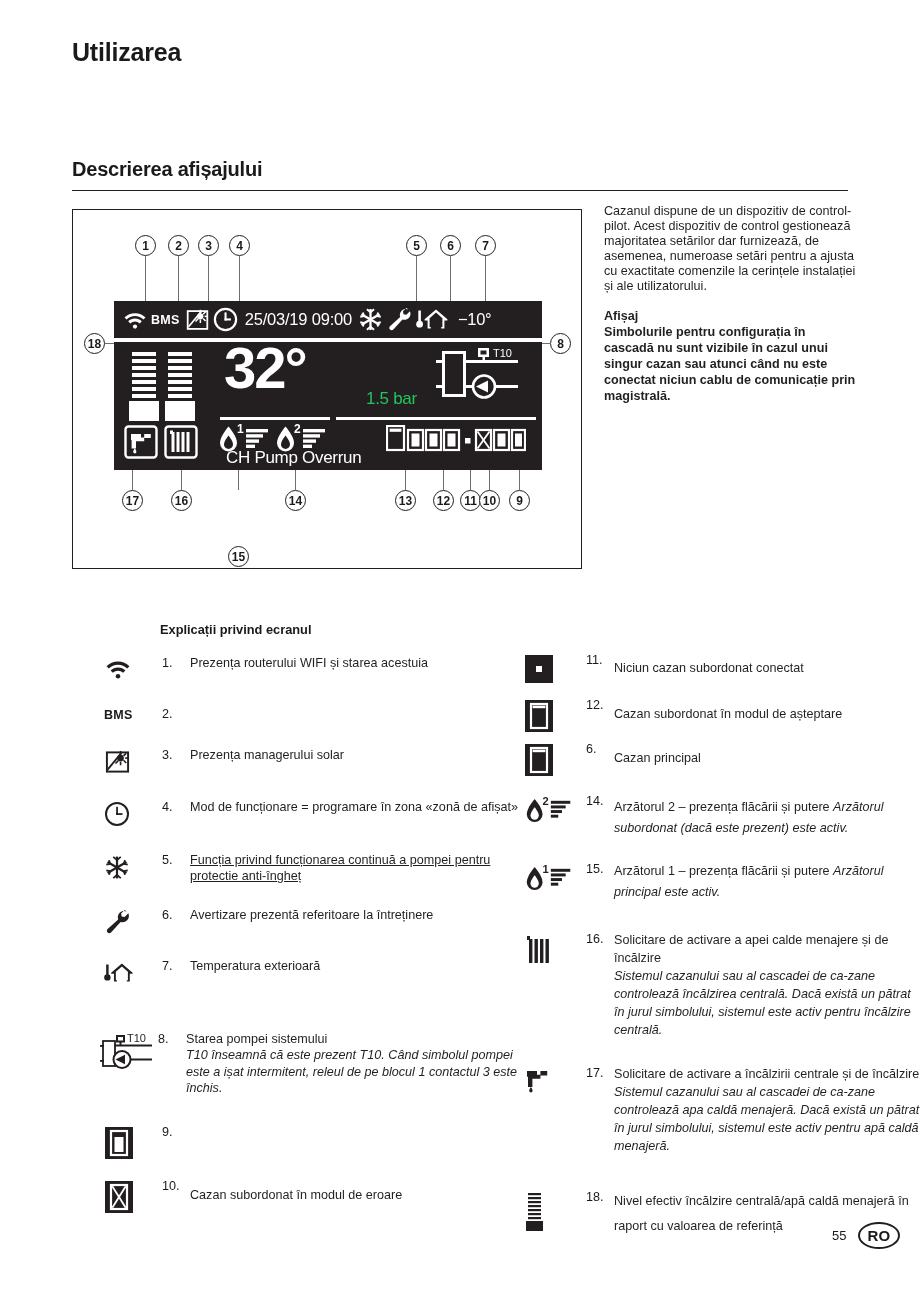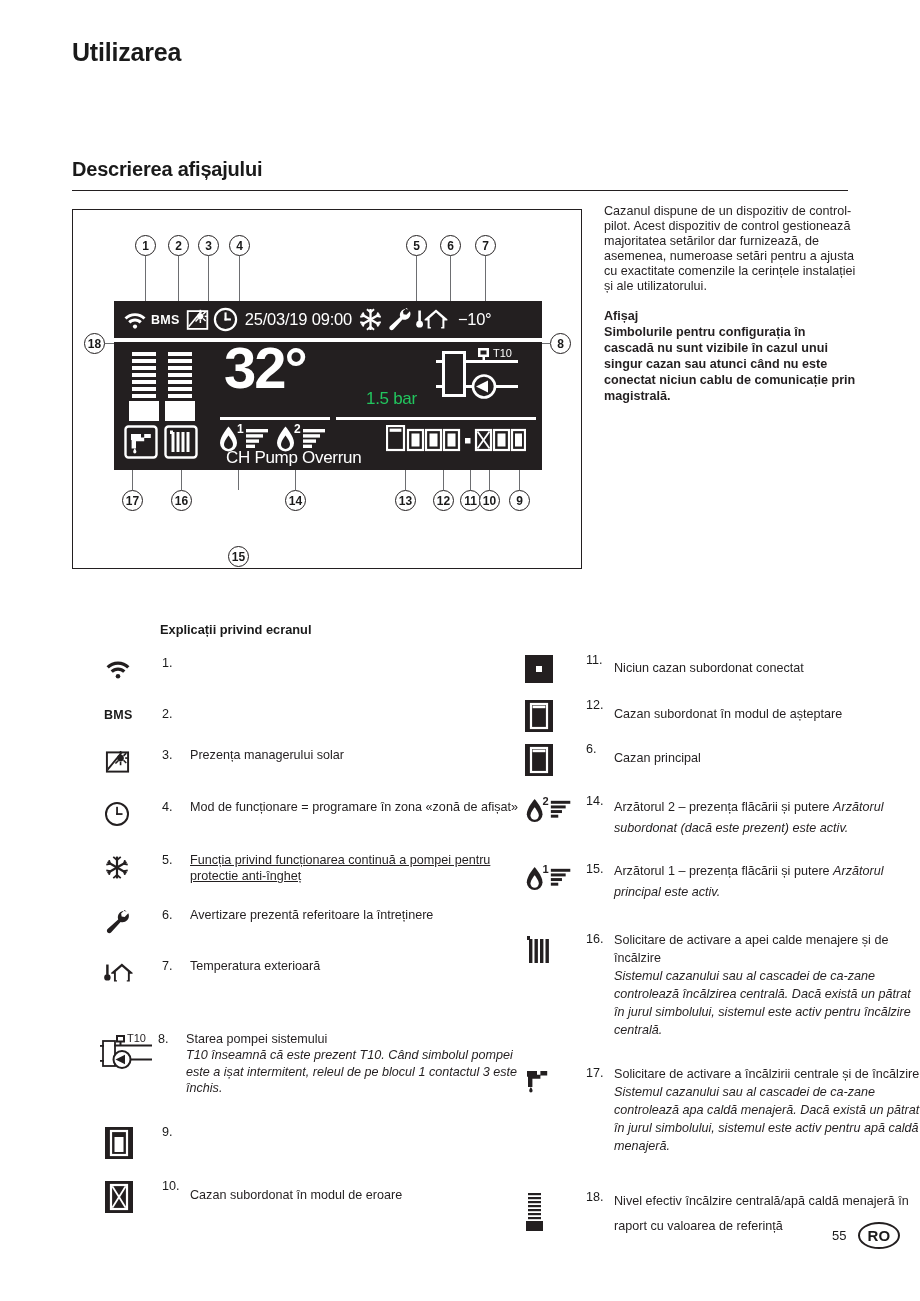--- a/index.html
+++ b/index.html
@@ -454,20 +454,21 @@
     <div class="lgicon">
       <svg width="28" height="24" viewBox="0 0 24 22">
         <g fill="#231f20">
           <path d="M12 4.2c4.1 0 7.8 1.6 10.5 4.2l-2.1 2.2C18.2 8.4 15.2 7.1 12 7.1S5.8 8.4 3.6 10.6L1.5 8.4C4.2 5.8 7.9 4.2 12 4.2z"></path>
           <path d="M12 9.6c2.6 0 5 1 6.8 2.7l-2.1 2.2c-1.3-1.2-3-2-4.7-2s-3.4.8-4.7 2l-2.1-2.2C7 10.6 9.4 9.6 12 9.6z"></path>
           <circle cx="12" cy="17.6" r="2.1"></circle>
         </g>
       </svg>
     </div>
     <div class="lgnum">1.</div>
+    <div class="lgtxt">Prezența routerului WIFI și starea acestuia</div>
   </div>
 
   <div class="lgrow" style="margin-bottom:24px;">
     <div class="lgicon">
       <span class="bms-legend">BMS</span>
     </div>
     <div class="lgnum">2.</div>
   </div>
 
   <div class="lgrow" style="margin-bottom:24px;">

